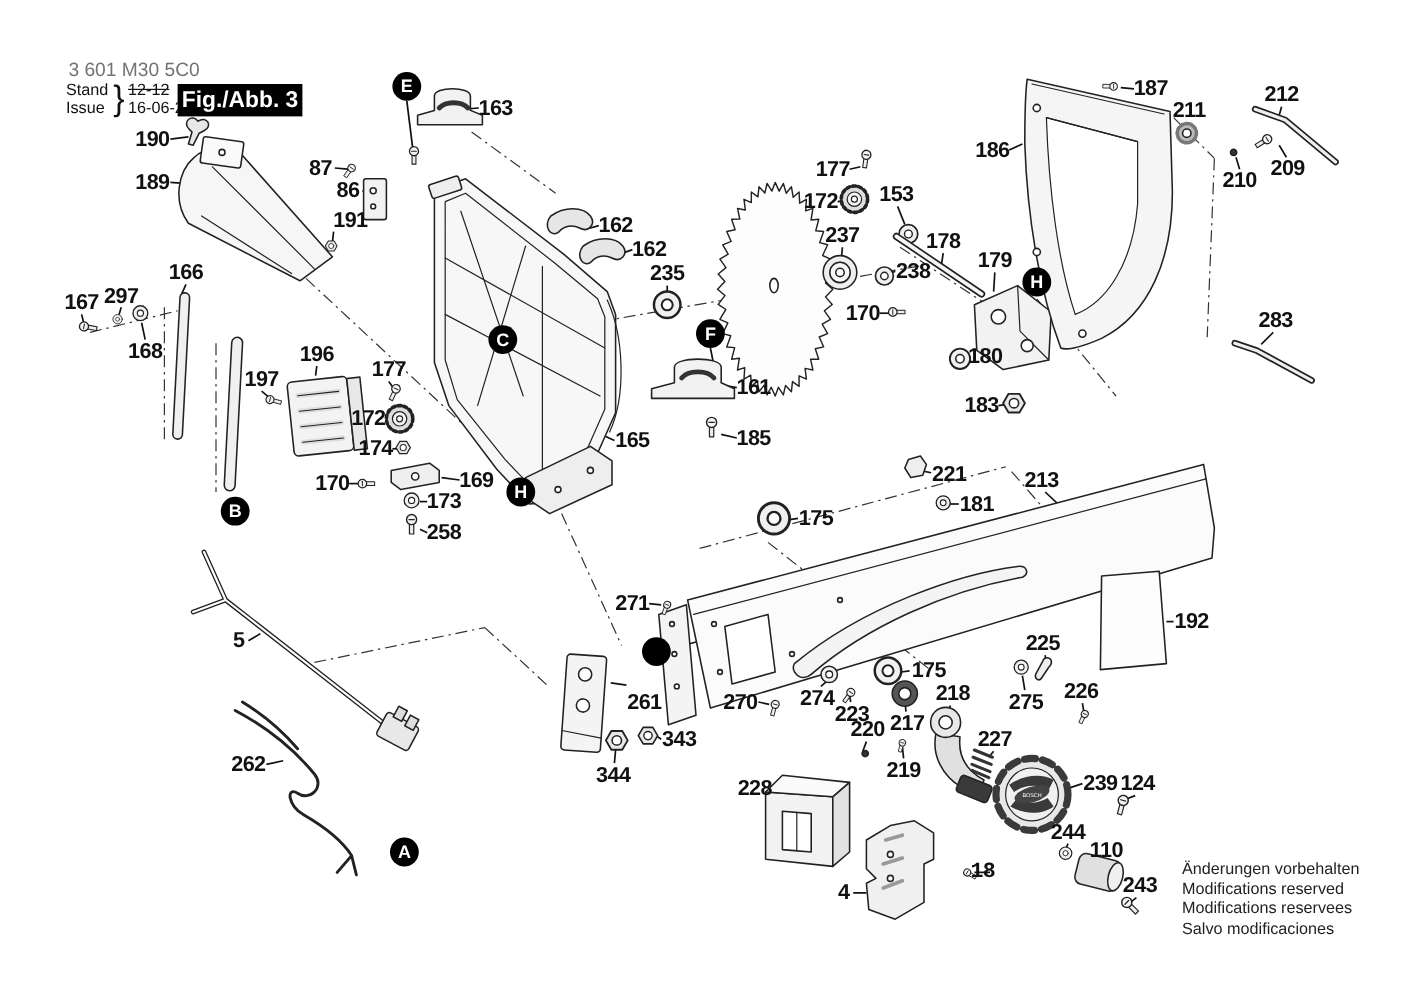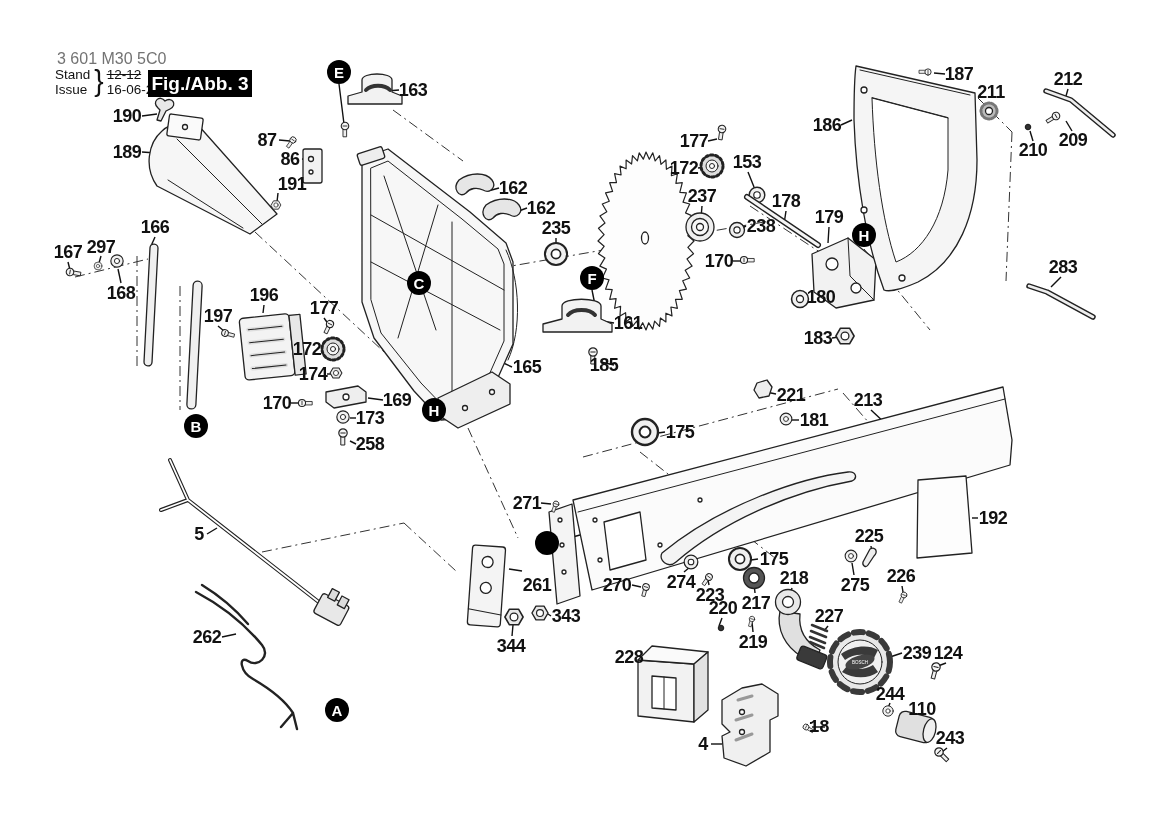--- a/index.html
+++ b/index.html
@@ -392,21 +392,21 @@
       <div class="plabel" style="left: 127px; top: 116px;">190</div>
       <div class="plabel" style="left: 127px; top: 152px;">189</div>
       <div class="plabel" style="left: 267px; top: 140px;">87</div>
       <div class="plabel" style="left: 290px; top: 159px;">86</div>
       <div class="plabel" style="left: 292px; top: 184px;">191</div>
       <div class="plabel" style="left: 413px; top: 90px;">163</div>
       <div class="plabel" style="left: 513px; top: 188px;">162</div>
       <div class="plabel" style="left: 541px; top: 208px;">162</div>
       <div class="plabel" style="left: 556px; top: 228px;">235</div>
       <div class="plabel" style="left: 628px; top: 323px;">161</div>
-      <div class="plabel" style="left: 604px; top: 365px;">185</div>
+      <div class="plabel" style="left: 628px; top: 365px;">185</div>
       <div class="plabel" style="left: 527px; top: 367px;">165</div>
       <div class="plabel" style="left: 155px; top: 227px;">166</div>
       <div class="plabel" style="left: 68px; top: 252px;">167</div>
       <div class="plabel" style="left: 101px; top: 247px;">297</div>
       <div class="plabel" style="left: 121px; top: 293px;">168</div>
       <div class="plabel" style="left: 264px; top: 295px;">196</div>
       <div class="plabel" style="left: 218px; top: 316px;">197</div>
       <div class="plabel" style="left: 324px; top: 308px;">177</div>
       <div class="plabel" style="left: 307px; top: 349px;">172</div>
       <div class="plabel" style="left: 313px; top: 374px;">174</div>
@@ -465,13 +465,19 @@
       <div class="marker" style="left: 339px; top: 72px;">E</div>
       <div class="marker" style="left: 196px; top: 426px;">B</div>
       <div class="marker" style="left: 419px; top: 283px;">C</div>
       <div class="marker" style="left: 592px; top: 278px;">F</div>
       <div class="marker" style="left: 434px; top: 410px;">H</div>
       <div class="marker" style="left: 864px; top: 235px;">H</div>
       <div class="marker" style="left: 337px; top: 710px;">A</div>
       <div class="marker" style="left: 547px; top: 543px;"></div>
     </div>
 
+  <div class="footer">
+    <div>Änderungen vorbehalten</div>
+    <div>Modifications reserved</div>
+    <div>Modifications reservees</div>
+    <div>Salvo modificaciones</div>
+  </div>
 </div>
 
 </body></html>

